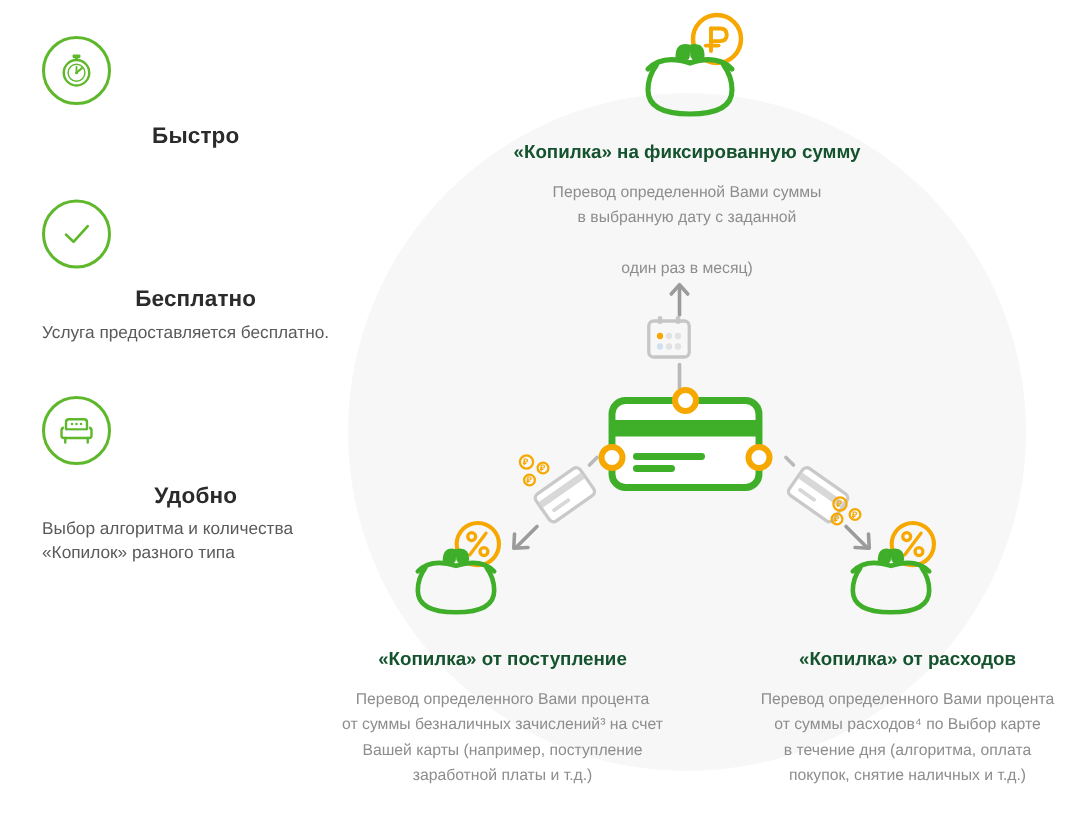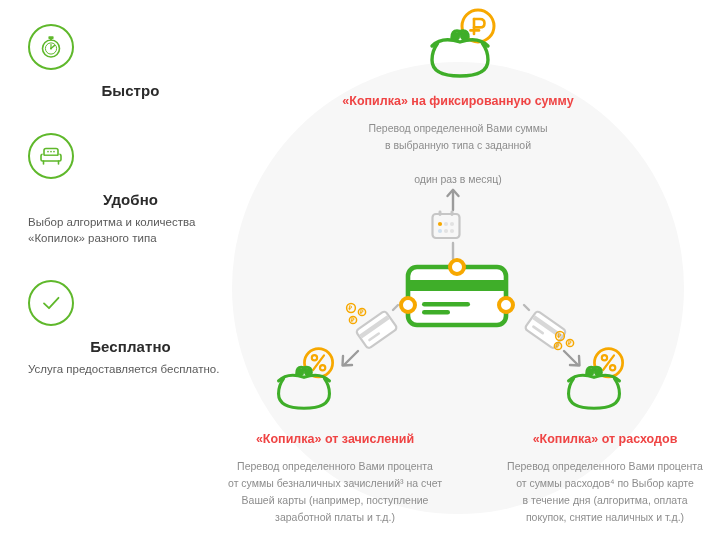--- a/index.html
+++ b/index.html
@@ -63,21 +63,21 @@
   }
 
   
   .node {
     position: absolute;
     text-align: center;
   }
   .node-title {
     font-size: 12.5px;
     font-weight: bold;
-    color: #ef4444;
+    color: #14532d;
     margin: 0 0 5px 0;
     white-space: nowrap;
   }
   .node-desc {
     font-size: 10.5px;
     line-height: 17px;
     color: #8d8d8d;
     margin: 12px;
   }
 
@@ -113,49 +113,49 @@
         <circle cx="14" cy="15.5" r="8.5" fill="none" stroke="#5fb82b" stroke-width="1.6"></circle>
         <circle cx="14" cy="15.5" r="5.6" fill="none" stroke="#5fb82b" stroke-width="1"></circle>
         <rect x="11.4" y="3.3" width="5.2" height="2.6" rx="0.7" fill="#5fb82b"></rect>
         <rect x="13.1" y="5.6" width="1.8" height="1.9" fill="#5fb82b"></rect>
         <line x1="14" y1="15.5" x2="17.6" y2="12.4" stroke="#5fb82b" stroke-width="1.4" stroke-linecap="round"></line>
         <line x1="14" y1="15.5" x2="14" y2="11.6" stroke="#5fb82b" stroke-width="1.2" stroke-linecap="round"></line>
         <circle cx="14" cy="15.5" r="1" fill="#5fb82b"></circle>
       </svg>
     </div>
     <p class="feature-title">Быстро</p>
+  </div>
+
+  <div class="feature">
+    <div class="feature-icon">
+      <svg width="26" height="26" viewBox="0 0 26 26">
+        <polyline points="6,13.4 11,18.2 20.5,7.8" fill="none" stroke="#5fb82b" stroke-width="1.8" stroke-linecap="round" stroke-linejoin="round"></polyline>
+      </svg>
+    </div>
+    <p class="feature-title">Бесплатно</p>
+    <p class="feature-desc">Услуга предоставляется бесплатно.</p>
   </div>
 
   <div class="feature">
     <div class="feature-icon">
       <svg width="30" height="28" viewBox="0 0 30 28">
         <path d="M8 13 L8 8.5 Q8 6.5 10 6.5 L20 6.5 Q22 6.5 22 8.5 L22 13" fill="none" stroke="#5fb82b" stroke-width="1.6" stroke-linecap="round"></path>
         <path d="M6.6 12.2 Q5 12.2 5 14.2 L5 17.5 Q5 19 6.6 19 L23.4 19 Q25 19 25 17.5 L25 14.2 Q25 12.2 23.4 12.2" fill="none" stroke="#5fb82b" stroke-width="1.6" stroke-linejoin="round"></path>
         <line x1="8" y1="13.2" x2="22" y2="13.2" stroke="#5fb82b" stroke-width="1.4"></line>
         <line x1="7.5" y1="19" x2="7.5" y2="22" stroke="#5fb82b" stroke-width="1.6" stroke-linecap="round"></line>
         <line x1="22.5" y1="19" x2="22.5" y2="22" stroke="#5fb82b" stroke-width="1.6" stroke-linecap="round"></line>
         <circle cx="12" cy="9.6" r="0.85" fill="#5fb82b"></circle>
         <circle cx="15" cy="9.6" r="0.85" fill="#5fb82b"></circle>
         <circle cx="18" cy="9.6" r="0.85" fill="#5fb82b"></circle>
       </svg>
     </div>
     <p class="feature-title">Удобно</p>
     <p class="feature-desc"> Выбор алгоритма и количества «Копилок» разного типа</p>
   </div>
 
-  <div class="feature">
-    <div class="feature-icon">
-      <svg width="26" height="26" viewBox="0 0 26 26">
-        <polyline points="6,13.4 11,18.2 20.5,7.8" fill="none" stroke="#5fb82b" stroke-width="1.8" stroke-linecap="round" stroke-linejoin="round"></polyline>
-      </svg>
-    </div>
-    <p class="feature-title">Бесплатно</p>
-    <p class="feature-desc">Услуга предоставляется бесплатно.</p>
-  </div>
-
 </div>
 
 <div class="purse-wrap" id="purse-top">
   <svg width="88" height="78" viewBox="0 0 88 78">
     <circle cx="62" cy="20" r="16" fill="none" stroke="#f7a800" stroke-width="3"></circle>
     <g stroke="#f7a800" stroke-width="2.6" fill="none" stroke-linecap="round">
       <line x1="58" y1="13" x2="58" y2="28"></line>
       <path d="M58 13 L64 13 Q68.5 13 68.5 17.2 Q68.5 21.4 64 21.4 L58 21.4"></path>
       <line x1="54.5" y1="24.4" x2="63" y2="24.4"></line>
     </g>
@@ -165,21 +165,21 @@
     <circle cx="48.5" cy="30.5" r="4.2" fill="#3fae29"></circle>
     <path d="M16 40 Q26 30 44 36 Q62 30 72 40" fill="none" stroke="#3fae29" stroke-width="3.4" stroke-linecap="round"></path>
     <path d="M21.5 37.5 Q16 45 16 54 Q16 70 44 70 Q72 70 72 54 Q72 45 66.5 37.5" fill="none" stroke="#3fae29" stroke-width="3.4" stroke-linejoin="round" stroke-linecap="round"></path>
   </svg>
 </div>
 
 <div class="node" id="node-top">
   <p class="node-title">«Копилка»  на фиксированную сумму</p>
   <p class="node-desc">
     <span>Перевод определенной Вами суммы</span><br>
-    <span>в выбранную типа с заданной</span><br>
+    <span>в выбранную дату с заданной</span><br>
     <br>
     <span>один раз в месяц)</span>
   </p>
 </div>
 
 <div id="arrow-up">
   <svg width="20" height="24" viewBox="0 0 20 24">
     <line x1="10" y1="23" x2="10" y2="3.5" stroke="#9b9b9b" stroke-width="2.4" stroke-linecap="round"></line>
     <polyline points="4.5,9 10,2.8 15.5,9" fill="none" stroke="#9b9b9b" stroke-width="2.4" stroke-linecap="round" stroke-linejoin="round"></polyline>
   </svg>
@@ -291,21 +291,21 @@
     <path d="M36 32 Q36 25 41 25 Q46 25 46 31" fill="none" stroke="#3fae29" stroke-width="3.4" stroke-linecap="round"></path>
     <path d="M52 31 Q52 25 47 25 Q42 25 42 32" fill="none" stroke="#3fae29" stroke-width="3.4" stroke-linecap="round"></path>
     <circle cx="39.5" cy="30.5" r="4.2" fill="#3fae29"></circle>
     <circle cx="48.5" cy="30.5" r="4.2" fill="#3fae29"></circle>
     <path d="M16 40 Q26 30 44 36 Q62 30 72 40" fill="none" stroke="#3fae29" stroke-width="3.4" stroke-linecap="round"></path>
     <path d="M21.5 37.5 Q16 45 16 54 Q16 70 44 70 Q72 70 72 54 Q72 45 66.5 37.5" fill="none" stroke="#3fae29" stroke-width="3.4" stroke-linejoin="round" stroke-linecap="round"></path>
   </svg>
 </div>
 
 <div class="node" id="node-bottom-l">
-  <p class="node-title">«Копилка» от зачислений</p>
+  <p class="node-title">«Копилка» от поступление</p>
   <p class="node-desc">
     <span>Перевод определенного Вами процента</span><br>
     <span>от суммы безналичных зачислений³ на счет</span><br>
     <span>Вашей карты (например, поступление</span><br>
     <span>заработной платы и т.д.)</span>
   </p>
 </div>
 
 <div class="node" id="node-bottom-r">
   <p class="node-title">«Копилка» от расходов</p>

